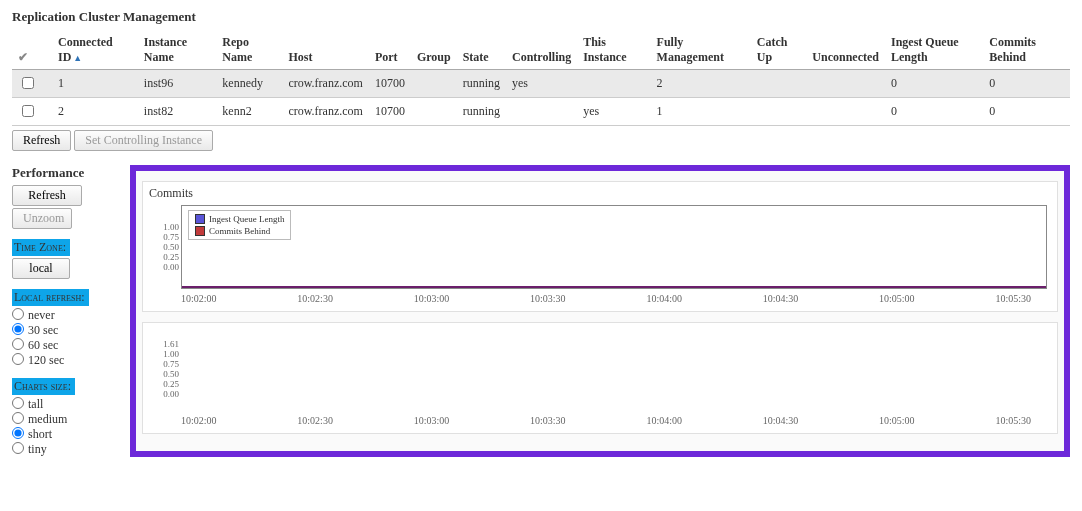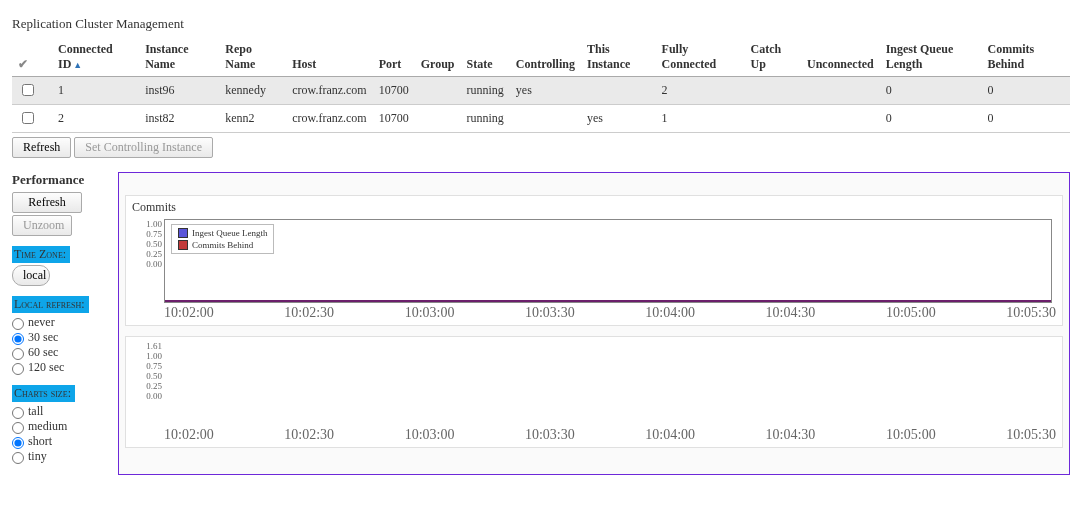--- a/index.html
+++ b/index.html
@@ -1,41 +1,41 @@
 <!DOCTYPE html>
 <html><head>
 <meta charset="utf-8">
 <style>
 html,body{margin:0;padding:0;font-family:"Times New Roman",serif;font-size:12px;color:#333;background:#fff;}
 body{width:1082px;}
 .page{padding:4px 12px;}
-h1.title{font-size:13px;font-weight:normal;margin:12px 0 6px 0;}
+h1.title{font-size:13px;font-weight:bold;margin:5px 0 6px 0;}
 table.instances{border-collapse:collapse;width:100%;table-layout:auto;}
 table.instances th,table.instances td{padding:4px 6px;text-align:left;font-weight:normal;}
 table.instances thead th{font-weight:bold;border-bottom:1px solid #aaa;vertical-align:bottom;}
 table.instances tbody tr{border-bottom:1px solid #ccc;}
 table.instances tbody tr:first-child{background:#eaeaea;}
 .sort-arrow{color:#2f73b7;font-size:9px;margin-left:2px;}
 .check-header{color:#888;user-select:none;}
 .btn{font-family:"Times New Roman",serif;font-size:12px;background:linear-gradient(#fdfdfd,#e9e9e9);border:1px solid #aaa;border-radius:2px;padding:2px 10px;cursor:pointer;}
 .btn[disabled]{color:#999;cursor:default;}
 .btn-row{margin-top:4px;}
-.lower{display:flex;margin-top:14px;gap:6px;}
+.lower{display:flex;margin-top:14px;gap:18px;}
 .sidebar{width:100px;}
 .sidebar h2{font-size:13px;font-weight:bold;margin:0 0 4px 0;}
 .section-label{font-variant:small-caps;display:block;margin-top:10px;margin-bottom:2px;background:#0ea5e9;padding:1px 4px 1px 2px;width:fit-content;}
-.radio-row{display:flex;align-items:flex-end;gap:2px;line-height:15px;}
+.radio-row{display:flex;align-items:flex-start;gap:2px;line-height:15px;}
 input[type=radio]{margin:0 2px 0 0;width:12px;height:12px;}
-.charts{flex:1;border:1px solid #6d28d9;background:#fafafa;padding:16px 6px;}
+.charts{flex:1;border:6px solid #6d28d9;background:#fafafa;padding:4px 6px;}
 .chart-block{background:#fff;border:1px solid #e0e0e0;margin:6px 0 10px 0;padding:4px 6px 6px 6px;}
 .chart-title{font-size:12px;margin:0 0 4px 0;}
 .chart-area{position:relative;height:100px;}
-.ylabels{position:absolute;left:0;top:0;bottom:16px;width:30px;display:flex;flex-direction:column;justify-content:flex-start;align-items:flex-end;font-size:9px;color:#666;padding-right:4px;}
+.ylabels{position:absolute;left:0;top:0;bottom:16px;width:30px;display:flex;flex-direction:column;justify-content:center;align-items:flex-end;font-size:9px;color:#666;padding-right:4px;}
 .plot{position:absolute;left:32px;right:4px;top:0;bottom:16px;border:1px solid #888;background:#fff;}
-.xlabels{position:absolute;left:32px;right:0;bottom:0;height:14px;display:flex;justify-content:space-between;font-size:14px;color:#666;}
+.xlabels{position:absolute;left:32px;right:20px;bottom:0;height:14px;display:flex;justify-content:space-between;font-size:10px;color:#666;align-items:center;}
 .legend{position:absolute;left:6px;top:4px;background:#fff;border:1px solid #bbb;padding:2px 6px;font-size:9px;}
 .legend-row{display:flex;align-items:center;gap:4px;line-height:12px;}
 .swatch{width:8px;height:8px;border:1px solid #333;display:inline-block;}
 .swatch.blue{background:#5a55d8;}
 .swatch.red{background:#c23b3b;}
 .baseline{position:absolute;left:0;right:0;bottom:0;border-top:2px solid #6b1f6b;}
 svg.line{position:absolute;left:0;top:0;width:100%;height:100%;}
 .cb{width:12px;height:12px;}
 </style>
 </head>
@@ -50,21 +50,21 @@
  <th style="width:28px;"><span class="check-header">✔</span></th>
  <th><span>Connected ID</span><span class="sort-arrow">▲</span></th>
  <th>Instance Name</th>
  <th>Repo Name</th>
  <th>Host</th>
  <th>Port</th>
  <th>Group</th>
  <th>State</th>
  <th>Controlling</th>
  <th>This Instance</th>
- <th>Fully Connected</th>
+ <th>Fully Management</th>
  <th>Catch Up</th>
  <th>Unconnected</th>
  <th>Ingest Queue Length</th>
  <th>Commits Behind</th>
 </tr>
       </thead>
 <tbody>
 <tr>
  <td><input type="checkbox" class="cb" style=""></td>
  <td>1</td>
@@ -107,21 +107,21 @@
  <button class="btn" disabled="">Set Controlling Instance</button>
 </div>
 
 <div class="lower">
  <div class="sidebar">
    <h2>Performance</h2>
    <button class="btn" style="width:70px;">Refresh</button><br>
    <button class="btn" style="width:60px;margin-top:2px;" disabled="">Unzoom</button>
 
    <span class="section-label">Time Zone:</span>
-   <button class="btn" style="width:38px;border-radius:10px;">local</button>
+   <button class="btn" style="width:58px;">local</button>
 
    <span class="section-label">Local refresh:</span>
    <div class="radio-row">
           <input type="radio" name="ar" style="">
           <span>never</span>
         </div>
    <div class="radio-row">
           <input type="radio" name="ar" checked="" style="">
           <span>30 sec</span>
         </div>

